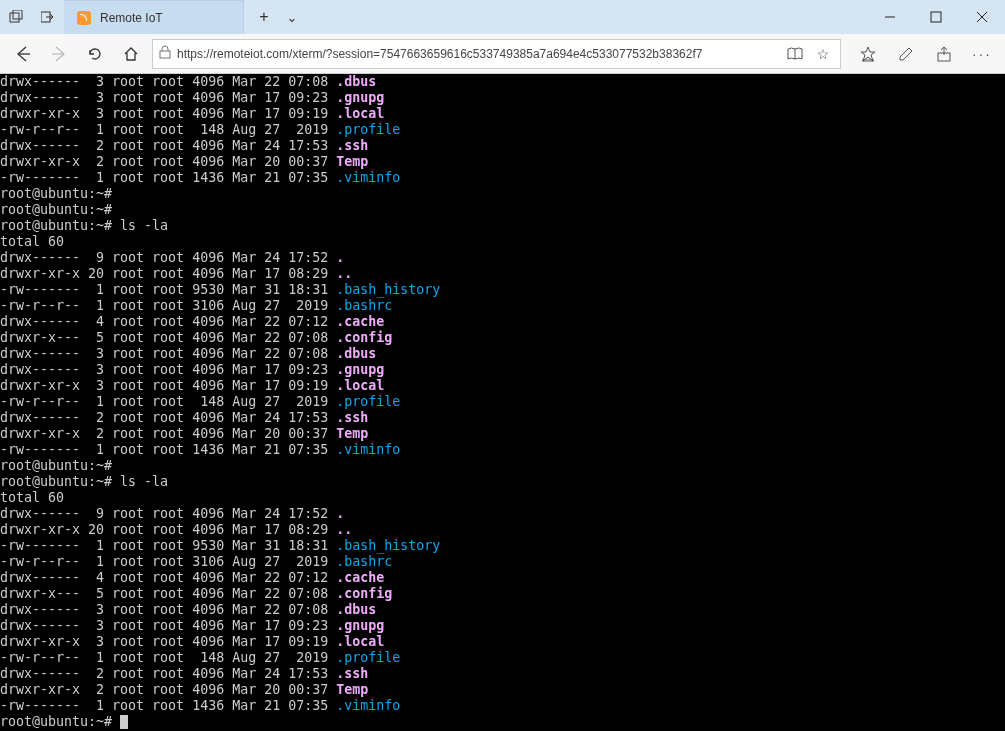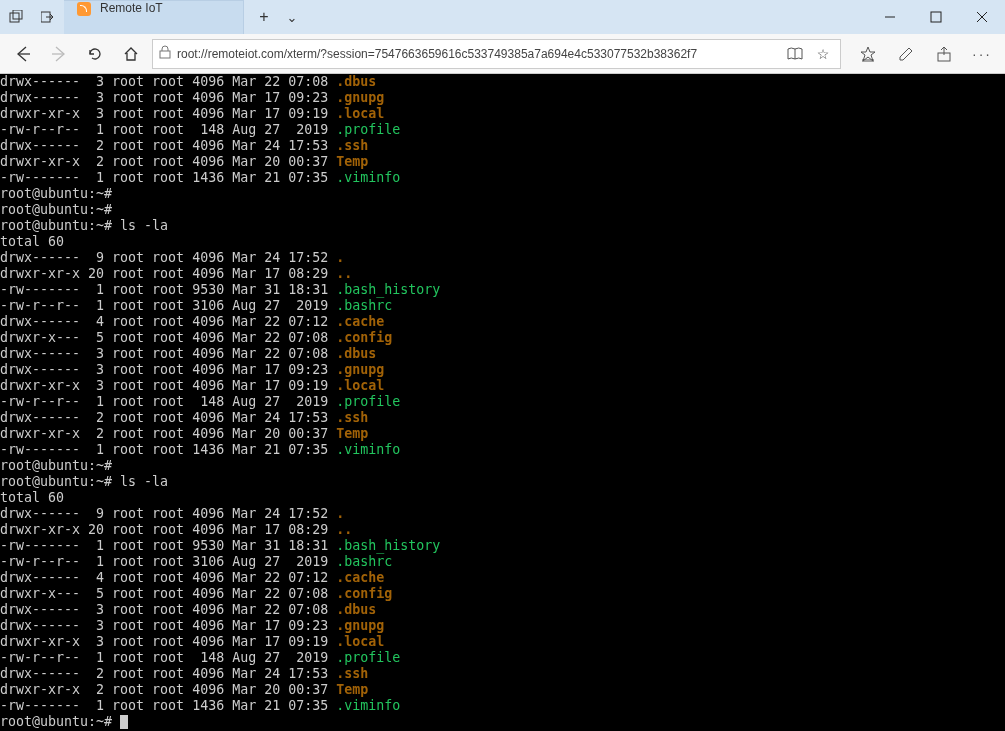--- a/index.html
+++ b/index.html
@@ -1,42 +1,42 @@
 <!DOCTYPE html>
 <html><head>
 <meta charset="utf-8">
 <style>
 * { margin: 0; padding: 0; box-sizing: border-box; }
 body { font-family: 'Segoe UI', sans-serif; width: 1005px; height: 731px; overflow: hidden; background: #fff; }
 .titlebar { height: 34px; background: #d6e5f3; display: flex; align-items: stretch; }
 .titlebar-left { display: flex; align-items: center; }
 .tb-btn { width: 32px; height: 34px; display: flex; align-items: center; justify-content: center; color: #333; }
 .tabs { display: flex; flex: 1; align-items: stretch; }
-.tab { display: flex; padding: 0 12px; gap: 8px; min-width: 180px; border-right: 1px solid #b8ceE4; font-size: 12px; color: #333; }
+.tab { display: flex; align-items: center; padding: 0 12px; gap: 8px; min-width: 180px; border-right: 1px solid #b8ceE4; font-size: 12px; color: #333; }
 .tab.inactive { background: #c8dcef; border-top: 1px solid #b8cee4; }
 .tab.active { background: #f5f5f5; border-top: 2px solid #0078d7; }
 .tab-icon { width: 16px; height: 16px; display: flex; align-items: center; justify-content: center; }
 .tab-close { margin-left: auto; font-size: 14px; color: #555; }
 .newtab-area { display: flex; align-items: center; padding: 0 6px; }
 .nt-btn { width: 28px; height: 28px; display: flex; align-items: center; justify-content: center; color: #333; font-size: 16px; }
 .window-controls { display: flex; margin-left: auto; }
 .wc-btn { width: 46px; height: 34px; display: flex; align-items: center; justify-content: center; color: #222; }
 .toolbar { height: 40px; background: #f7f7f7; border-bottom: 1px solid #ccc; display: flex; align-items: center; padding: 0 8px; gap: 6px; }
 .tl-btn { width: 30px; height: 30px; display: flex; align-items: center; justify-content: center; color: #555; border-radius: 2px; }
 .tl-btn.disabled { color: #aaa; }
 .addr { flex: 1; height: 30px; border: 1px solid #ccc; background: #fff; display: flex; align-items: center; padding: 0 6px; font-size: 12px; color: #444; gap: 6px; }
 .addr-lock { color: #777; font-size: 12px; }
 .addr-text { flex: 1; white-space: nowrap; overflow: hidden; }
 .addr-icon { width: 22px; display: flex; align-items: center; justify-content: center; color: #444; font-size: 14px; }
 .tool-right { display: flex; align-items: center; gap: 8px; padding-left: 6px; }
 .tr-btn { width: 30px; height: 30px; display: flex; align-items: center; justify-content: center; color: #555; }
 .terminal { background: #000; color: #ccc; font-family: 'DejaVu Sans Mono','Consolas',monospace; font-size: 13.3px; line-height: 16px; padding: 0; height: calc(731px - 74px); overflow: hidden; white-space: pre; }
 .term-line { height: 16px; }
-.term-dir { color: #a16207; font-weight: bold; }
-.term-plain { color: #22c55e; }
+.term-dir { color: #f0abfc; font-weight: bold; }
+.term-plain { color: #0ea5e9; }
 .term-cursor { display: inline-block; width: 8px; height: 14px; background: #ccc; vertical-align: text-bottom; }
 .orange-ico { width: 14px; height: 14px; background: #ff9933; border-radius: 3px; position: relative; }
 .orange-ico::after { content: ''; position: absolute; width: 6px; height: 6px; border: 1.5px solid #fff; border-left: none; border-bottom: none; border-radius: 0 6px 0 0; top: 3px; left: 3px; }
 </style>
 </head>
 <body>
 
 <div class="titlebar">
   <div class="titlebar-left">
     <div class="tb-btn">
@@ -106,21 +106,21 @@
   <div class="tl-btn">
       <svg width="16" height="16" viewBox="0 0 16 16">
         <path d="M2 8 L8 2 L14 8 M4 7 L4 14 L12 14 L12 7" fill="none" stroke="#333" stroke-width="1.3"></path>
       </svg>
     </div>
   <div class="addr">
     <span class="addr-lock"><svg width="12" height="14" viewBox="0 0 12 14">
           <rect x="1" y="6" width="10" height="7" fill="none" stroke="#777" stroke-width="1"></rect>
           <path d="M3 6 L3 4 A3 3 0 0 1 9 4 L9 6" fill="none" stroke="#777" stroke-width="1"></path>
         </svg></span>
-    <span class="addr-text">root://remoteiot.com/xterm/?session=7547663659616c533749385a7a694e4c533077532b38362f7</span>
+    <span class="addr-text">https://remoteiot.com/xterm/?session=7547663659616c533749385a7a694e4c533077532b38362f7</span>
     <span class="addr-icon">
         <svg width="16" height="14" viewBox="0 0 16 14">
           <path d="M1 2 Q4 0 8 2 Q12 0 15 2 L15 12 Q12 10 8 12 Q4 10 1 12 Z M8 2 L8 12" fill="none" stroke="#555" stroke-width="1"></path>
         </svg>
       </span>
     <span class="addr-icon">☆</span>
   </div>
   <div class="tool-right">
     <div class="tr-btn">
         <svg width="16" height="16" viewBox="0 0 16 16">

